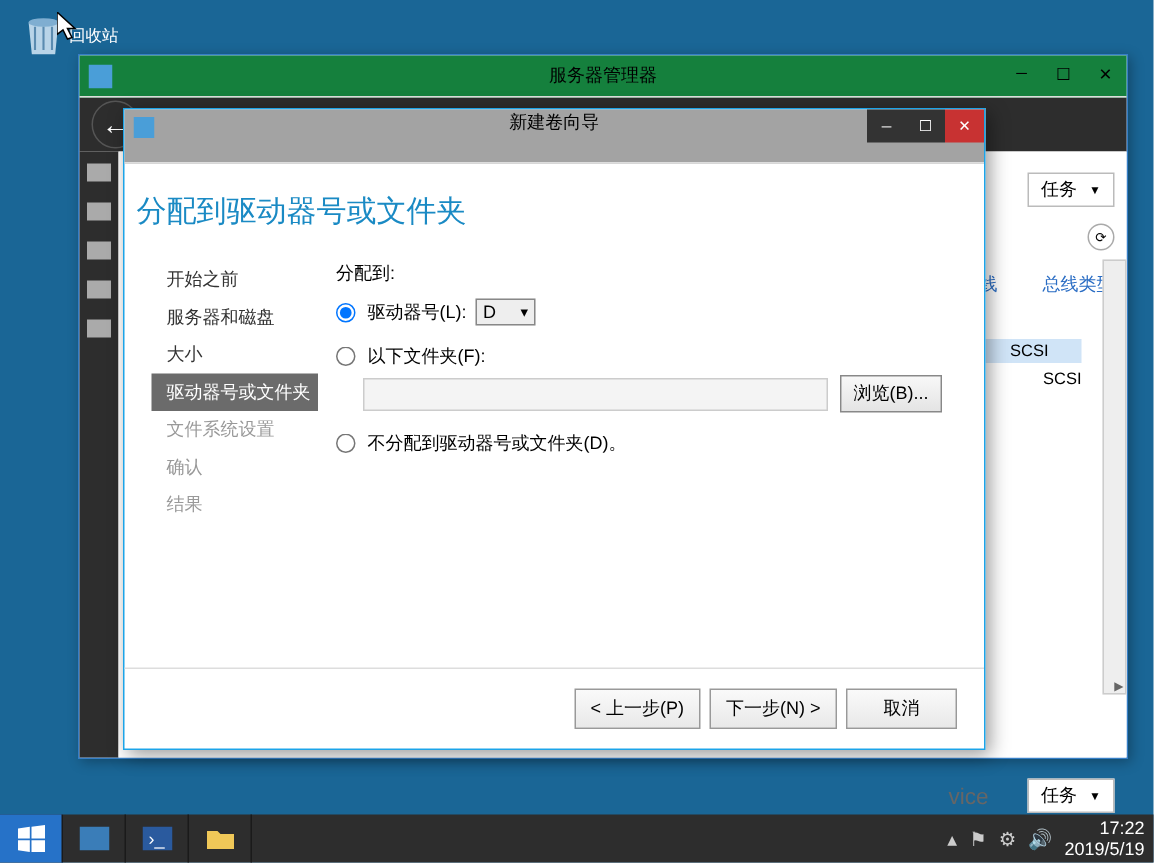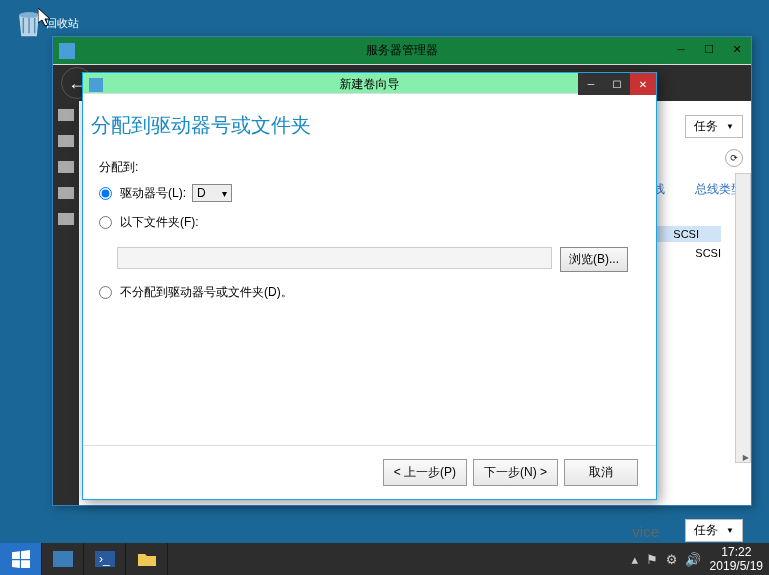--- a/index.html
+++ b/index.html
@@ -30,21 +30,21 @@
 .circ{position:absolute;right:8px;top:48px;width:18px;height:18px;border:1px solid #aaa;border-radius:50%;display:flex;align-items:center;justify-content:center;font-size:9px}
 .col-hdr{position:absolute;right:8px;top:80px;display:flex;gap:30px;color:#2a6dc4;font-size:11px}
 .scsi{position:absolute;right:30px;font-size:11px}
 .scsi1{top:125px;background:#d0e4f7;padding:2px 22px}
 .scsi2{top:146px}
 .scroll-r{position:absolute;right:0;top:72px;width:16px;height:290px;background:#eee;border:1px solid #ccc}
 .scroll-r::after{content:"▶";position:absolute;bottom:0;right:1px;font-size:8px;color:#666}
 .vice{position:absolute;right:92px;top:422px;color:#666;font-size:15px}
 
 .wizard{position:absolute;top:72px;left:82px;width:575px;height:428px;background:#fff;border:1px solid #1ca4e8;box-shadow:3px 3px 12px rgba(0,0,0,.4);z-index:10}
-.wz-title{height:21px;background:#86efac;display:flex;align-items:flex-end;justify-content:center;position:relative;border-bottom:1px solid #ddd}
+.wz-title{height:36px;background:#a3a3a3;display:flex;align-items:flex-start;justify-content:center;position:relative;border-bottom:1px solid #ddd}
 .wz-title-icon{position:absolute;left:6px;top:5px}
 .wz-ctrl{position:absolute;right:0;top:0;display:flex}
 .wz-ctrl div{width:26px;height:22px;display:flex;align-items:center;justify-content:center;font-size:11px;color:#fff}
 .wz-ctrl .min{background:#333}
 .wz-ctrl .min::after{content:"─";font-size:9px}
 .wz-ctrl .max{background:#333}
 .wz-ctrl .max::after{content:"☐";font-size:10px}
 .wz-ctrl .close{background:#c83232}
 .wz-ctrl .close::after{content:"✕";font-size:10px}
 .wz-head{padding:18px 8px 8px;color:#1a8ac4;font-size:20px;font-weight:300}
@@ -53,32 +53,32 @@
 .wz-steps div{font-size:12px;color:#999;padding:4px 0}
 .wz-steps .done{color:#333}
 .wz-steps .active{background:#6b6b6b;color:#fff;margin-left:-10px;padding-left:10px;margin-right:-4px}
 .wz-main{flex:1;padding:0 28px 0 16px}
 .wz-desc{font-size:12px;color:#333;line-height:1.5;margin-bottom:14px}
 .wz-lbl{font-size:12px;margin-bottom:8px}
 .radio-row{display:flex;align-items:center;gap:6px;margin-bottom:12px;font-size:12px}
 .radio-row input[type=radio]{margin-right:2px}
 .drive-sel{border:1px solid #888;padding:1px 4px;width:40px;display:flex;justify-content:space-between;align-items:center;background:#eee}
 .drive-sel::after{content:"▾";font-size:10px}
-.folder-row{display:flex;align-items:flex-start;gap:8px;margin-bottom:12px}
+.folder-row{display:flex;align-items:center;gap:8px;margin-bottom:12px}
 .folder-input{flex:1;height:22px;border:1px solid #ccc;background:#f4f4f4;margin-left:18px}
 .browse-btn{border:1px solid #888;background:linear-gradient(#f8f8f8,#e4e4e4);padding:3px 8px;font-size:12px}
 .wz-footer{position:absolute;bottom:0;left:0;right:0;height:54px;border-top:1px solid #ddd;display:flex;align-items:center;justify-content:flex-end;gap:6px;padding-right:18px}
 .wz-btn{border:1px solid #999;background:linear-gradient(#fafafa,#e8e8e8);padding:4px 10px;font-size:12px;min-width:74px;text-align:center}
 .wz-btn.disabled{color:#aaa;border-color:#ccc}
 
 .taskbar{position:absolute;bottom:0;left:0;right:0;height:32px;background:#2d2d2d;display:flex;align-items:center}
 .tb-item{width:42px;height:32px;display:flex;align-items:center;justify-content:center;border-right:1px solid #1a1a1a}
 .tb-item.start{background:#2672c8}
 .tb-tray{margin-left:auto;display:flex;align-items:center;gap:8px;padding-right:6px;color:#fff;font-size:11px}
-.tb-time{text-align:center;line-height:1.2}
+.tb-time{text-align:right;line-height:1.2}
 .tray-icon{font-size:13px;color:#ccc}
 </style>
 </head>
 <body>
 
 <div class="desktop-icon">
   <svg viewBox="0 0 48 48">
       <path fill="#b8d4e8" d="M10 14h28l-3 30H13z"></path>
       <ellipse cx="24" cy="14" rx="14" ry="4" fill="#7faed1"></ellipse>
       <path fill="#5a8bb0" d="M16 18v22m8-22v22m8-22v22" stroke="#5a8bb0" stroke-width="2"></path>
@@ -139,30 +139,39 @@
       </svg>
     <span>新建卷向导</span>
     <div class="wz-ctrl">
       <div class="min"></div>
       <div class="max"></div>
       <div class="close"></div>
     </div>
   </div>
   <div class="wz-head">分配到驱动器号或文件夹</div>
   <div class="wz-body">
+    <div class="wz-steps">
+      <div class="done">开始之前</div>
+      <div class="done">服务器和磁盘</div>
+      <div class="done">大小</div>
+      <div class="active">驱动器号或文件夹</div>
+      <div>文件系统设置</div>
+      <div>确认</div>
+      <div>结果</div>
+    </div>
     <div class="wz-main">
       <div class="wz-lbl">分配到:</div>
       <div class="radio-row">
         <input type="radio" checked="" style="">
         <span>驱动器号(L):</span>
         <div class="drive-sel">
             <span>D</span>
           </div>
       </div>
-      <div class="radio-row" style="margin-bottom:16px">
+      <div class="radio-row" style="margin-bottom:4px">
         <input type="radio" style="">
         <span>以下文件夹(F):</span>
       </div>
       <div class="folder-row">
         <div class="folder-input"></div>
         <div class="browse-btn">浏览(B)...</div>
       </div>
       <div class="radio-row">
         <input type="radio" style="">
         <span>不分配到驱动器号或文件夹(D)。</span>

